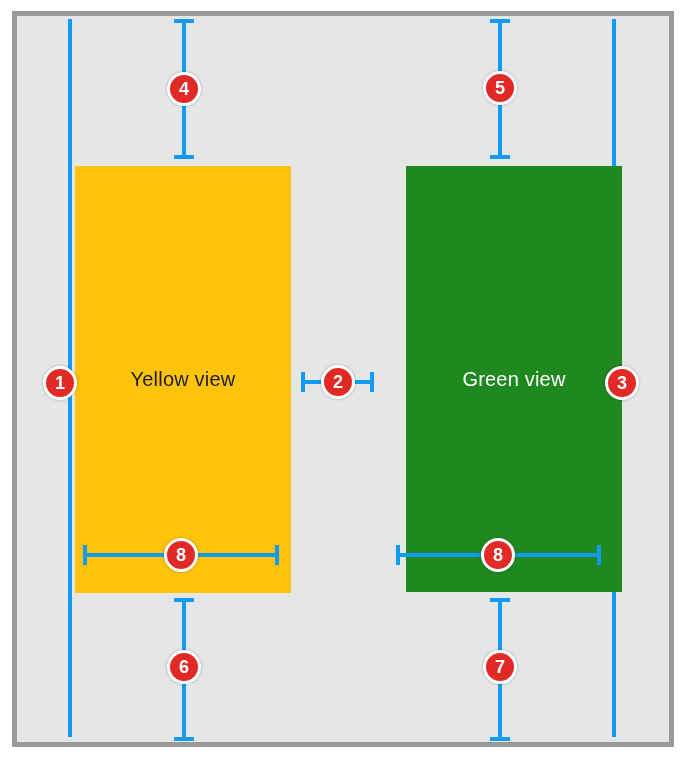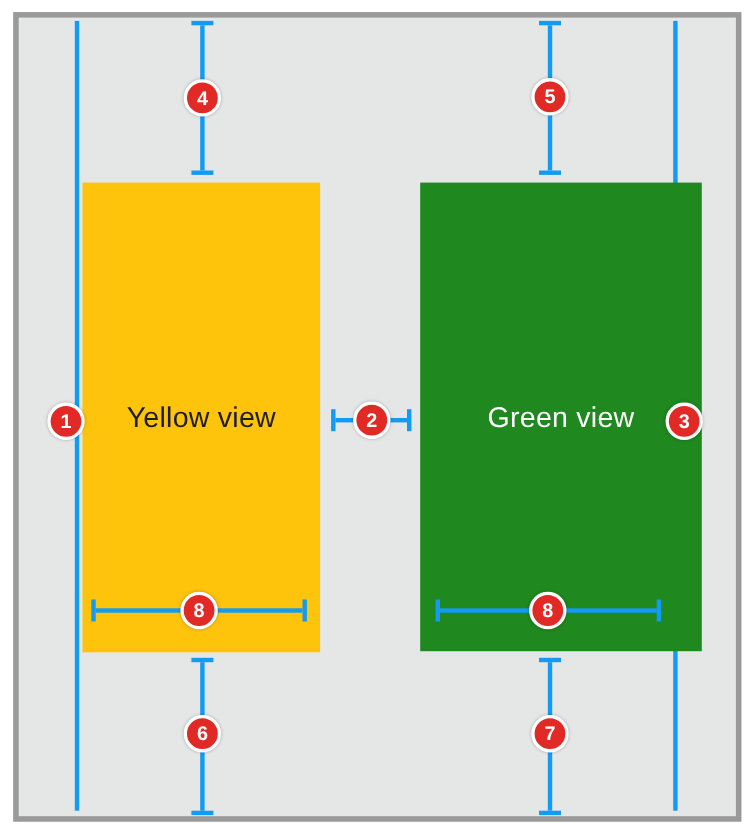--- a/index.html
+++ b/index.html
@@ -21,22 +21,22 @@
   .stage{position:absolute;left:0;top:0;width:684px;height:759px;}
 
   .panel{
     position:absolute;left:12px;top:11px;width:662px;height:736px;
     box-sizing:border-box;border:5px solid var(--panel-border);
     background:var(--panel-bg);
   }
 
   .view-rect{position:absolute;display:flex;align-items:center;justify-content:center;}
   .view-rect.yellow{left:75px;top:166px;width:216px;height:427px;background:var(--yellow-view);}
-  .view-rect.green{left:382px;top:166px;width:256px;height:426px;background:var(--green-view);}
-  .view-label{font-size:26px;letter-spacing:0.2px;}
+  .view-rect.green{left:406px;top:166px;width:216px;height:426px;background:var(--green-view);}
+  .view-label{font-size:20px;letter-spacing:0.2px;}
   .view-label.dark{color:var(--label-dark);}
   .view-label.light{color:var(--label-light);}
 
   
   .guide-v{position:absolute;width:4px;background:var(--constraint-blue);}
   .guide-v.leading{left:68px;top:19px;height:718px;}
   .guide-v.trailing{left:612px;top:19px;height:718px;}
 
   
   .vdim{

